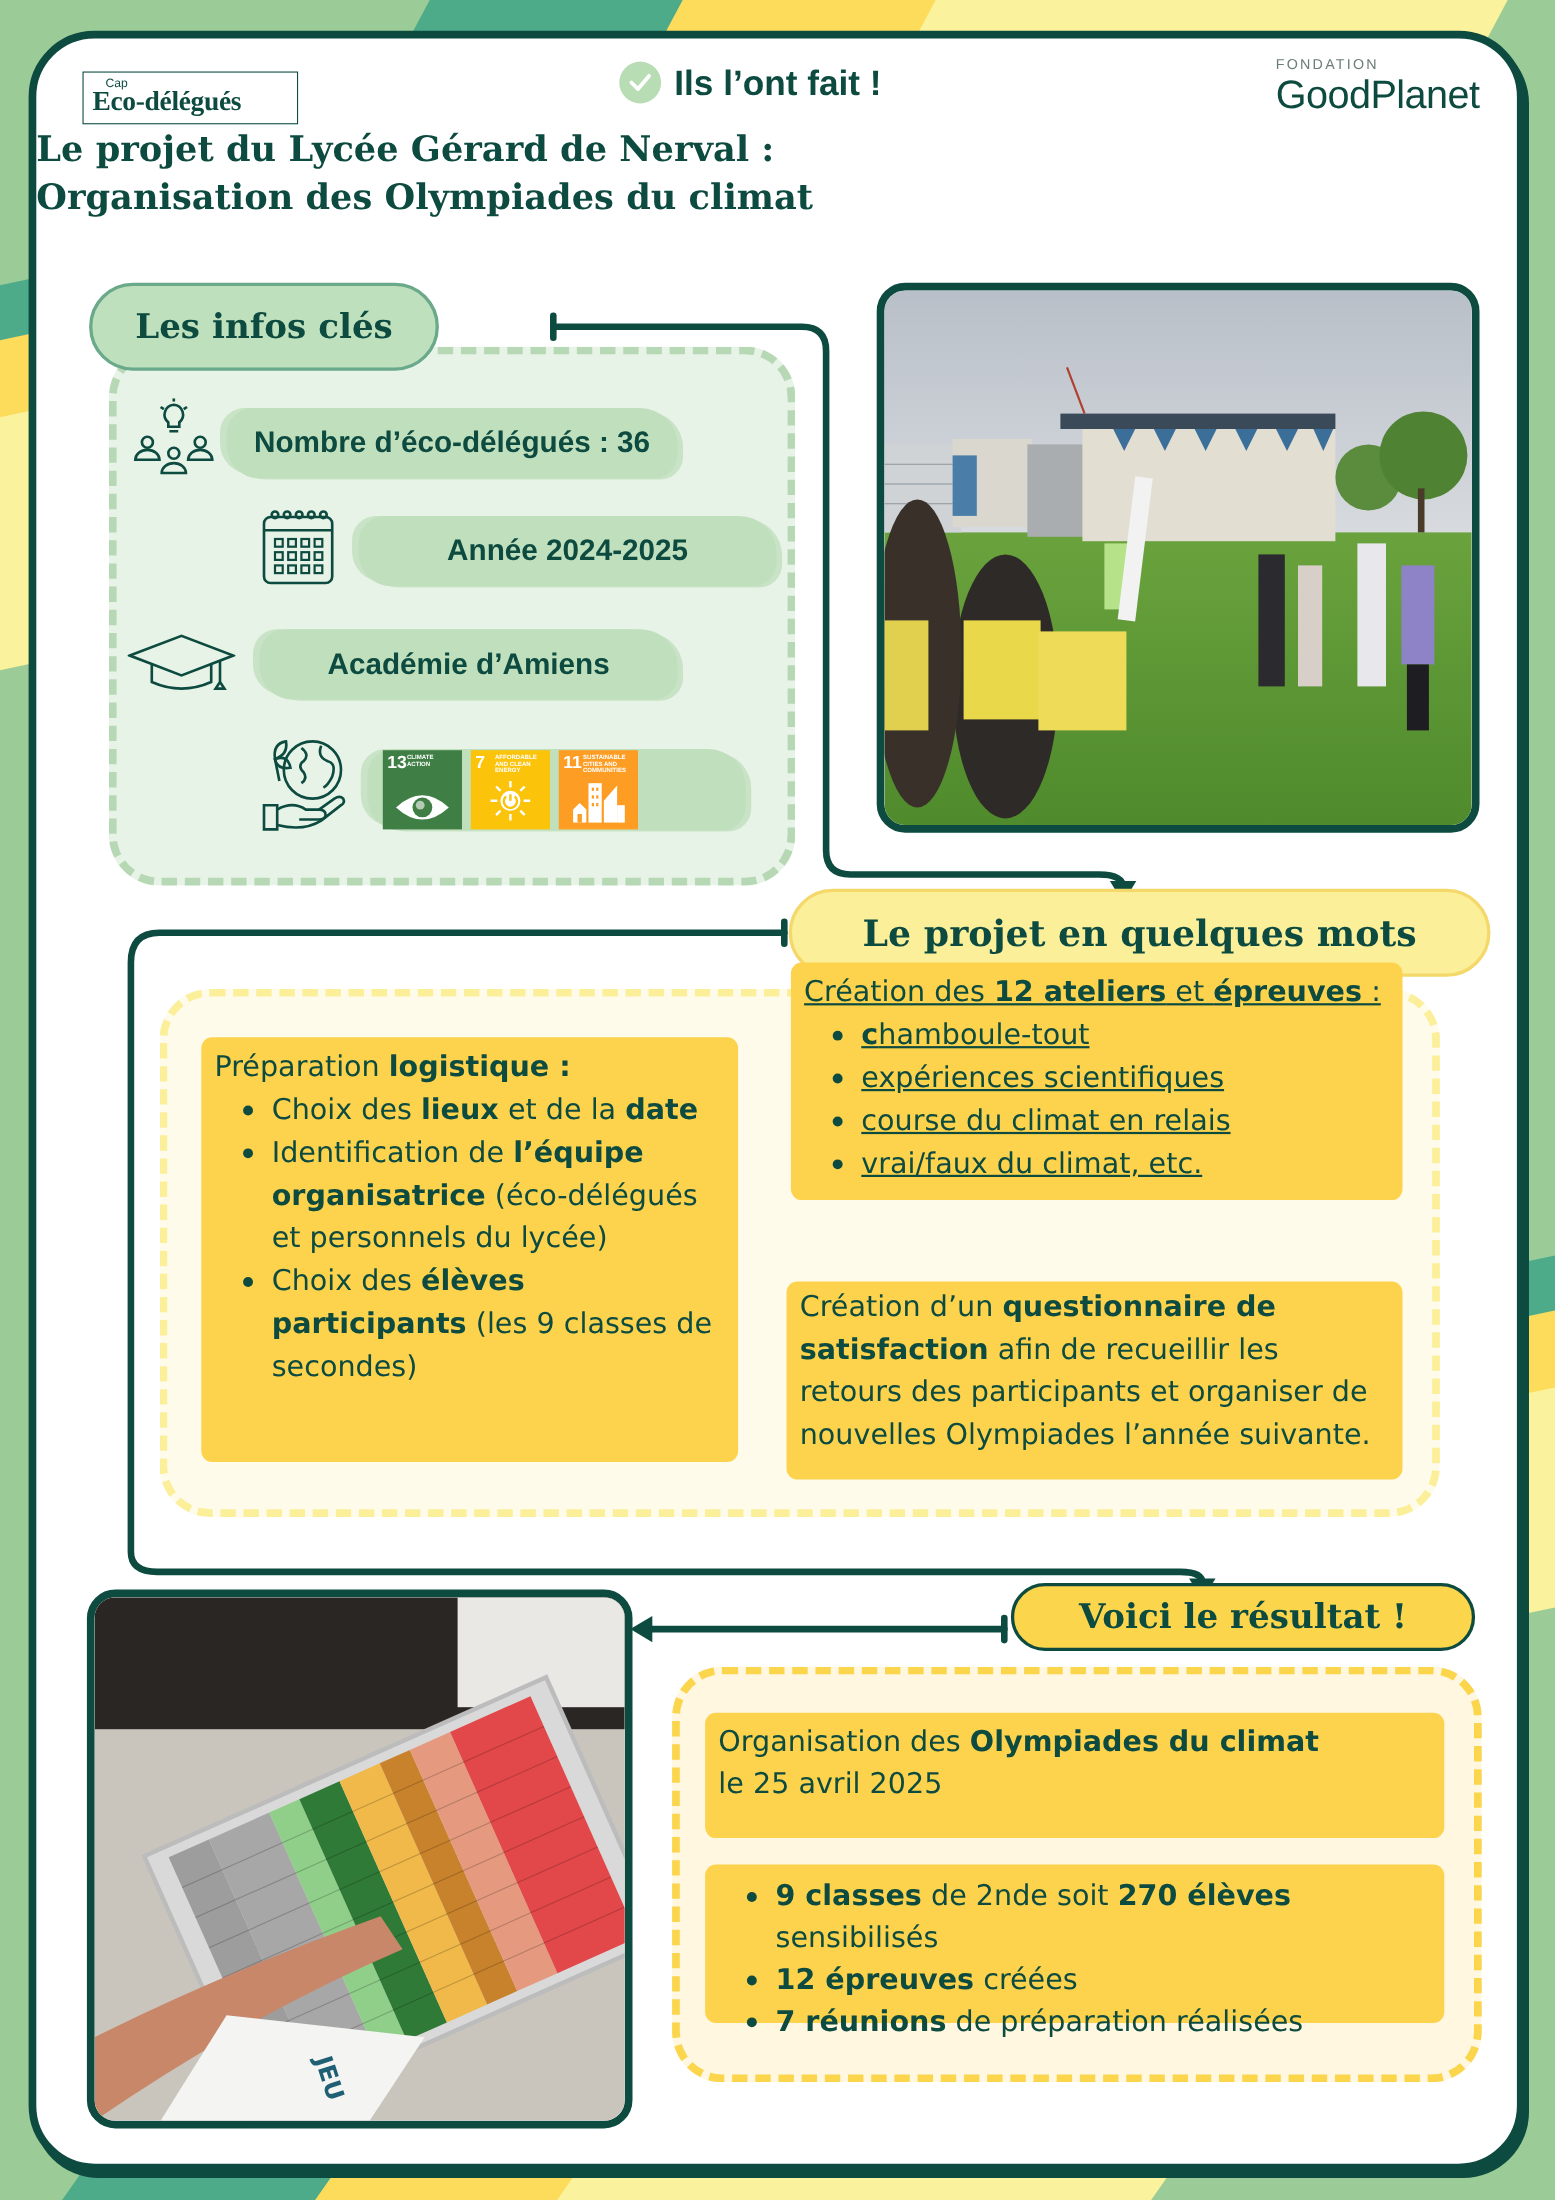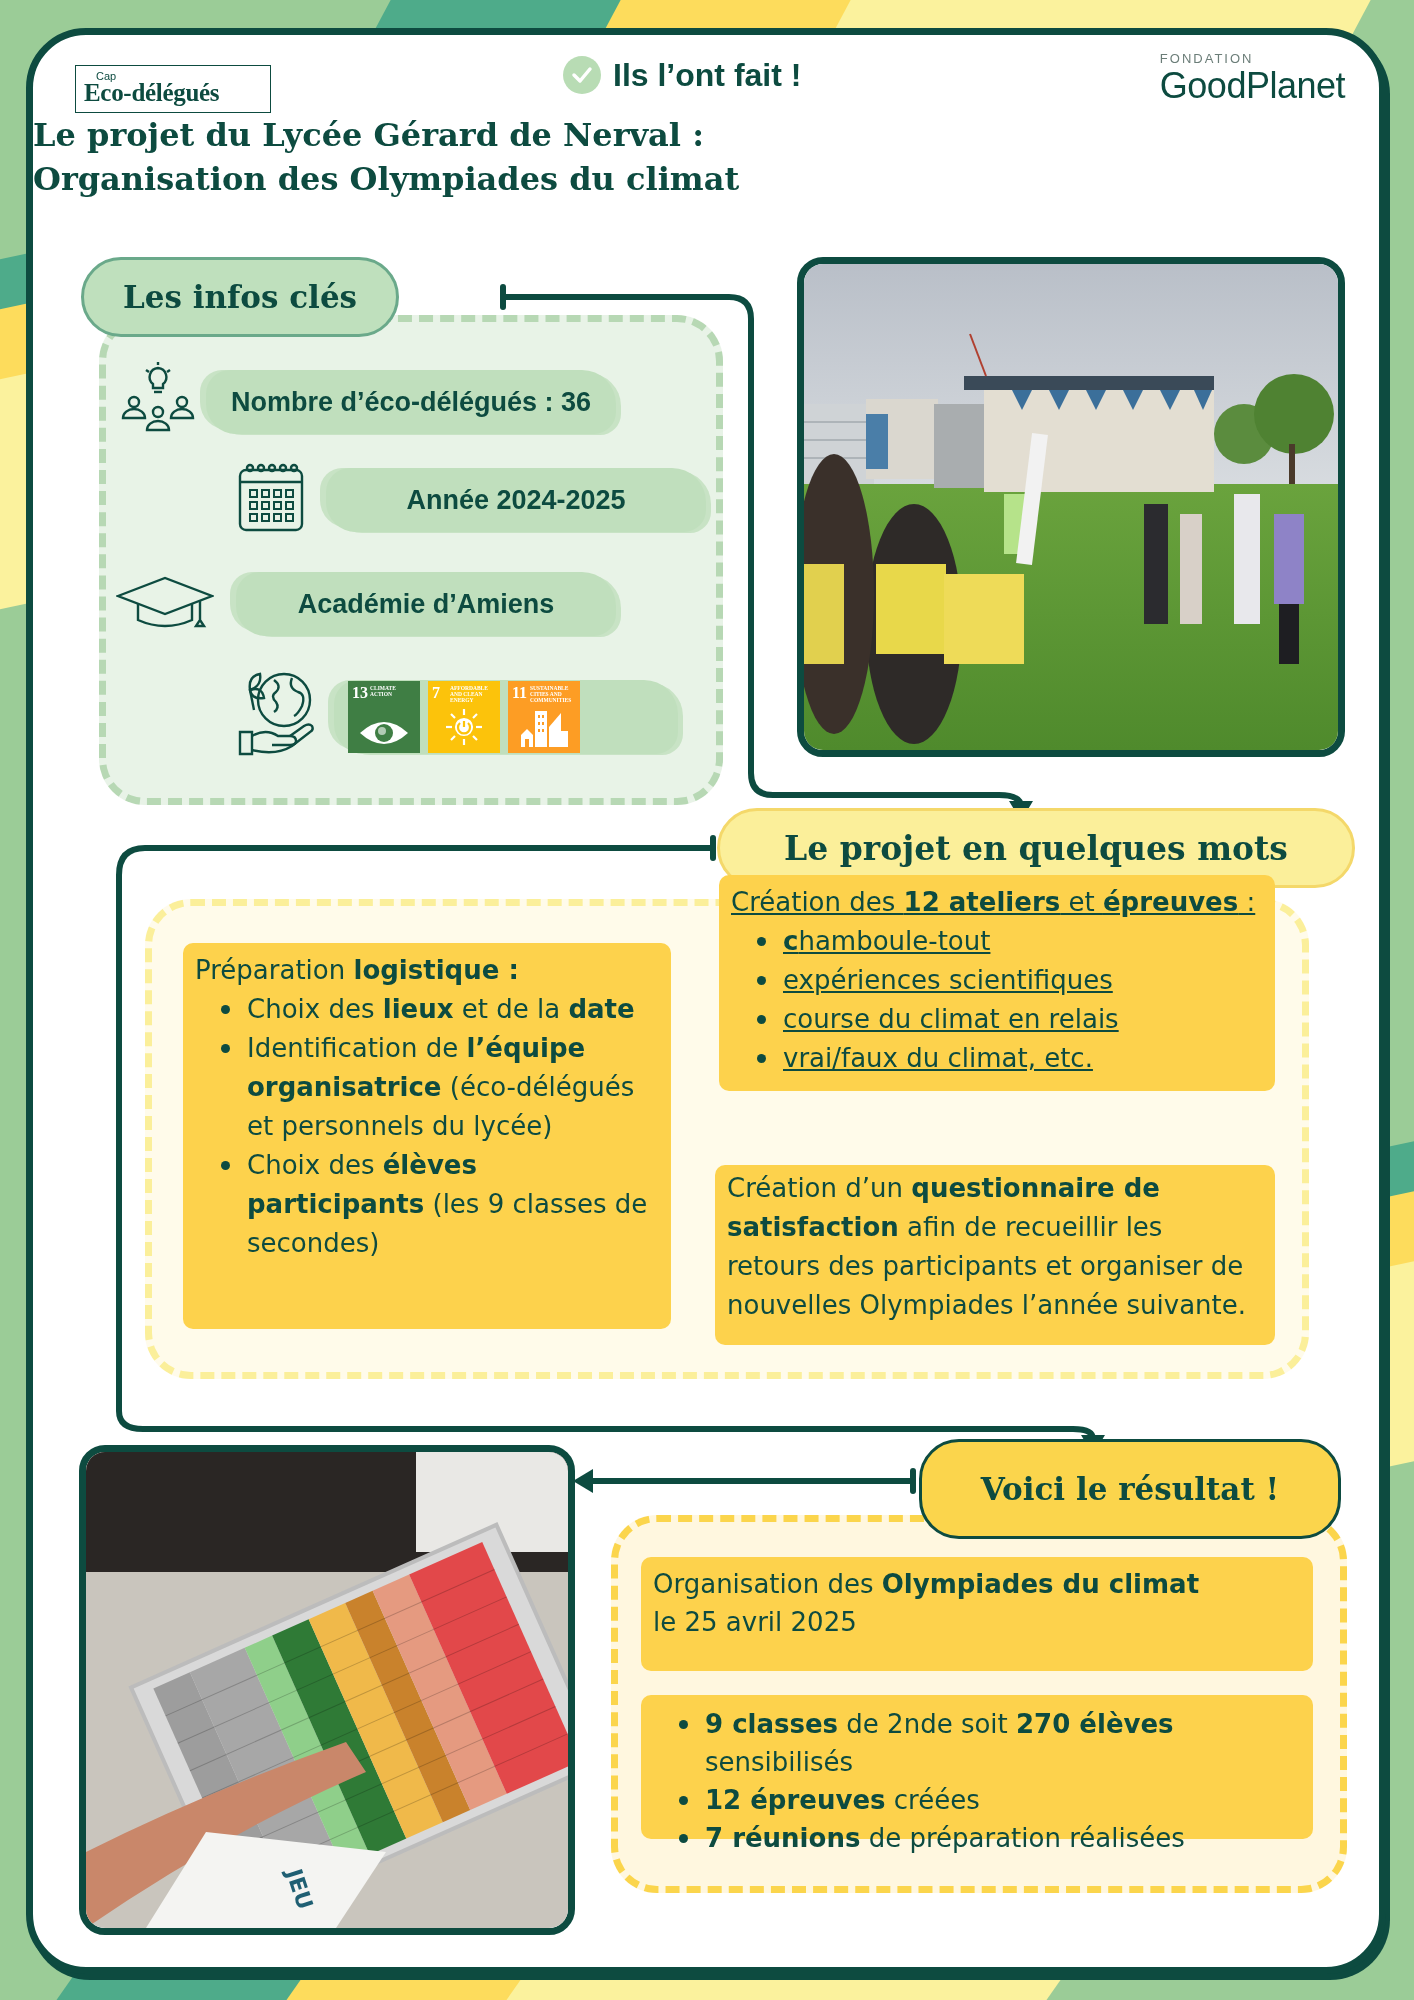--- a/index.html
+++ b/index.html
@@ -53,37 +53,37 @@
     font-family: "DejaVu Serif", serif; font-weight: bold; font-size: 32px; line-height: 44px; color: #0d4b40;
   }
 
   
   .pill {
     border-radius: 40px; display: flex; align-items: center; justify-content: center;
     font-family: "DejaVu Serif", serif; font-weight: bold; color: #0d4b40;
   }
   .pill-green { left: 48px; top: 222px; width: 318px; height: 80px; background: #bfe0bd; border: 3px solid #6aa98a; font-size: 31px; }
   .pill-yellow1 { left: 684px; top: 773px; width: 638px; height: 80px; background: #fbef9a; border: 3px solid #f4d86a; font-size: 33px; }
-  .pill-yellow2 { left: 886px; top: 1404px; width: 422px; height: 100px; background: #fbd54c; border: 3px solid #0d4b40; font-size: 31px; }
+  .pill-yellow2 { left: 886px; top: 1404px; width: 422px; height: 62px; background: #fbd54c; border: 3px solid #0d4b40; font-size: 31px; }
 
   
   .infos-box {
     left: 66px; top: 280px; width: 624px; height: 490px;
     background: #e8f3e7; border: 7px dashed #b7d8b4; border-radius: 46px;
   }
   .info-row { display: flex; align-items: center; }
   .brush {
     height: 64px; display: flex; align-items: center; justify-content: center;
     background: #c0dfbd; border-radius: 24px 34px 22px 30px;
     font-size: 27px; font-weight: bold; color: #0d4b40;
     box-shadow: 6px 2px 0 -1px #c8e3c5, -8px -2px 0 -2px #c8e3c5;
   }
   .ico { color: #0d4b40; }
 
-  .sdg { width: 72px; height: 72px; position: relative; color: #fff; font-family: Liberation Serif, serif; }
+  .sdg { width: 72px; height: 72px; position: relative; color: #fff; font-family: Liberation Sans, sans-serif; }
   .sdg .num { position: absolute; left: 4px; top: 3px; font-size: 16px; font-weight: bold; }
   .sdg .lbl { position: absolute; left: 22px; top: 4px; font-size: 5.5px; line-height: 6px; font-weight: bold; width: 46px; }
   .sdg .pic { position: absolute; left: 0; right: 0; bottom: 6px; display: flex; justify-content: center; }
 
   
   .photo { border: 7px solid #0d4b40; border-radius: 26px; overflow: hidden; }
   .photo1 { left: 764px; top: 222px; width: 548px; height: 500px; }
   .photo2 { left: 46px; top: 1410px; width: 496px; height: 490px; }
 
   

